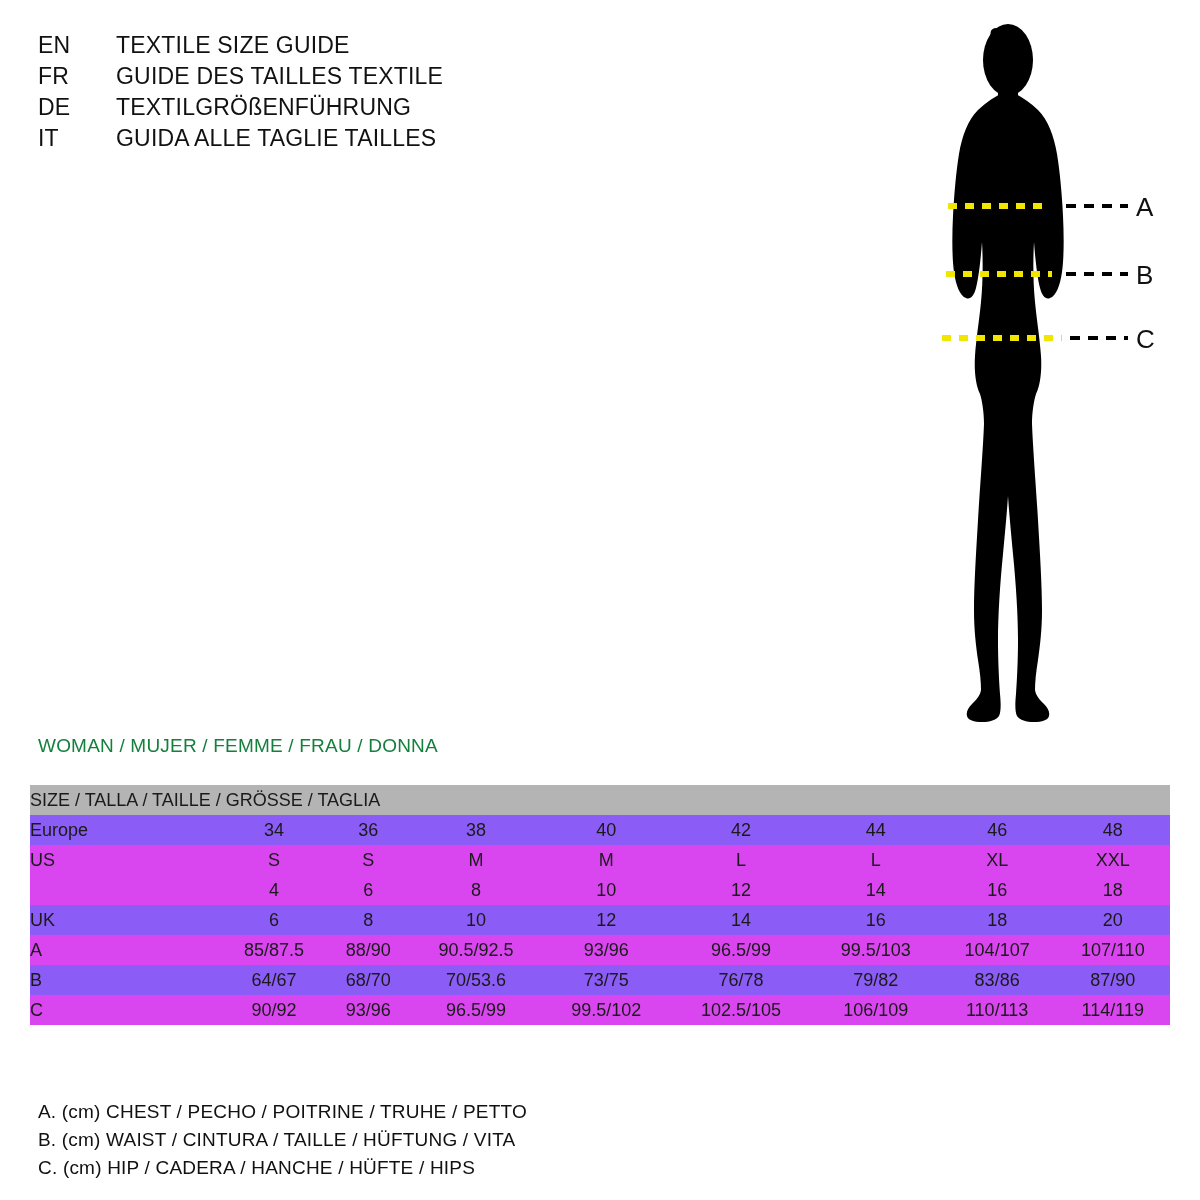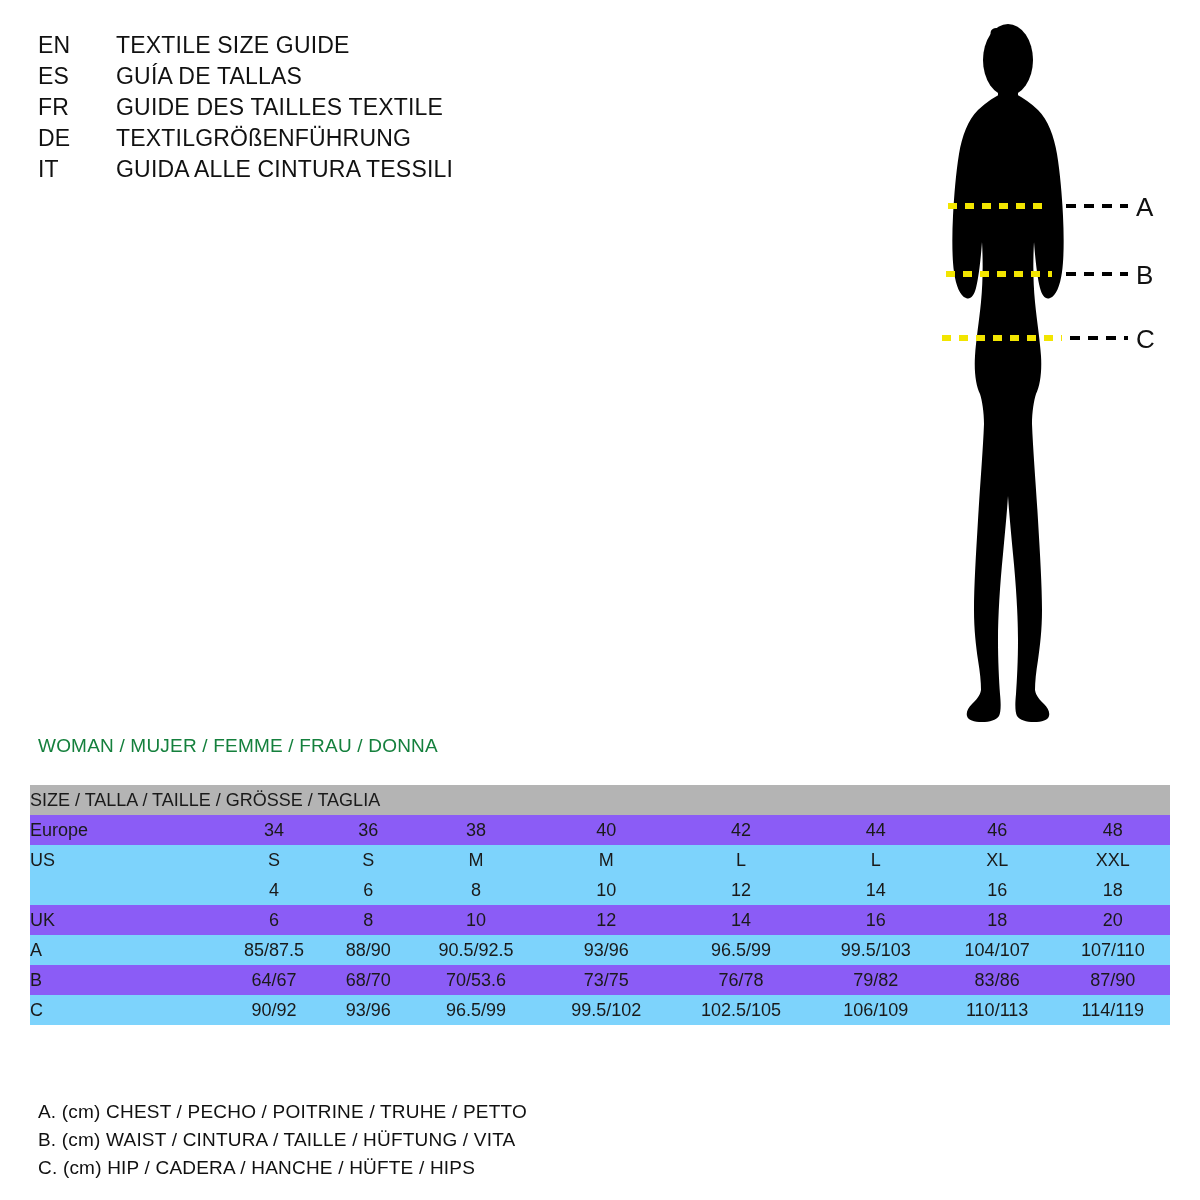--- a/index.html
+++ b/index.html
@@ -86,21 +86,21 @@
     width: 190px;
   }
   .size-table tr.header-row {
     background: #b4b4b4;
   }
   .size-table tr.header-row th {
     font-size: 18px;
     color: #1a1a1a;
   }
   .size-table tr.shade {
-    background: #7dd3fc;
+    background: #d946ef;
   }
   .size-table tr.plain {
     background: #8b5cf6;
   }
 
   
   .legend {
     position: absolute;
     left: 38px;
     top: 1088px;
@@ -113,36 +113,32 @@
     letter-spacing: 0.2px;
   }
 </style>
 </head>
 <body>
 
 <div class="title-block">
   <div class="title-row">
     <span class="title-lang">EN</span>
     <span class="title-text">TEXTILE SIZE GUIDE</span>
-  </div>
-  <div class="title-row">
-    <span class="title-lang">ES</span>
-    <span class="title-text">GUÍA DE TALLAS</span>
   </div>
   <div class="title-row">
     <span class="title-lang">FR</span>
     <span class="title-text">GUIDE DES TAILLES TEXTILE</span>
   </div>
   <div class="title-row">
     <span class="title-lang">DE</span>
     <span class="title-text">TEXTILGRÖßENFÜHRUNG</span>
   </div>
   <div class="title-row">
     <span class="title-lang">IT</span>
-    <span class="title-text">GUIDA ALLE CINTURA TESSILI</span>
+    <span class="title-text">GUIDA ALLE TAGLIE TAILLES</span>
   </div>
 </div>
 
 <div class="figure-wrap">
   <svg width="310" height="720" viewBox="0 0 310 720" xmlns="http://www.w3.org/2000/svg">
 
     <g>
       <path fill="#000000" d="
         M128,8
         C142,8 152,20 152,38

